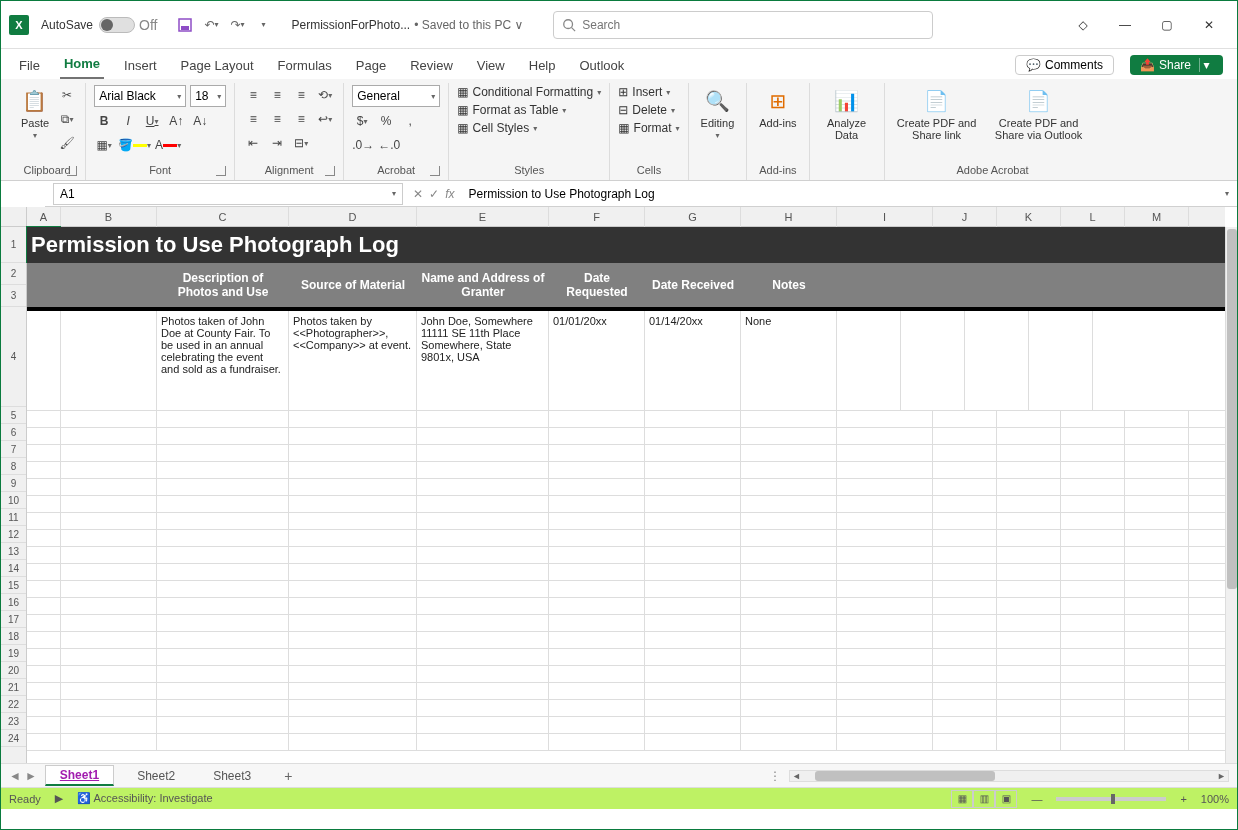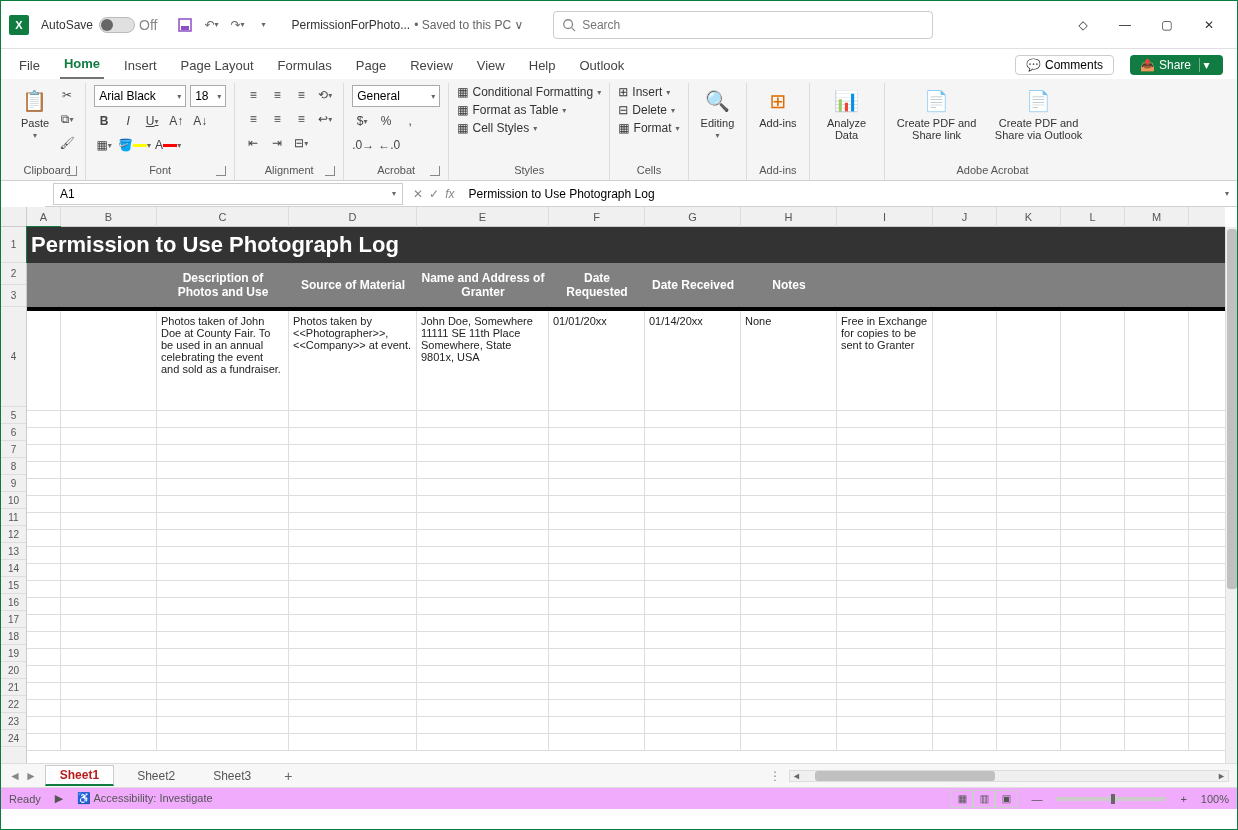--- a/index.html
+++ b/index.html
@@ -81,28 +81,28 @@
 .vthumb { width: 10px; height: 360px; background: #c0c0c0; border-radius: 3px; margin: 2px auto 0 auto; }
 .selbox { position: absolute; border: 2px solid #107c41; }
 
 
 .cA{width:34px}.cB{width:96px}.cC{width:132px}.cD{width:128px}.cE{width:132px}.cF{width:96px}.cG{width:96px}.cH{width:96px}.cI{width:96px}.cJ{width:64px}.cK{width:64px}.cL{width:64px}.cM{width:64px}
 
 
 .sheettabs { height: 24px; border-top: 1px solid #ddd; display: flex; align-items: center; padding: 0 8px; gap: 8px; background: #f7f7f7; }
 .navarrows { display: flex; gap: 4px; color: #888; }
 .sheettab { font-size: 12px; padding: 2px 14px; border: 1px solid transparent; color: #555; }
-.sheettab.active { background: #fff; border: 1px solid #ccc; border-bottom: 2px solid #107c41; color: #b91c1c; font-weight: 600; }
+.sheettab.active { background: #fff; border: 1px solid #ccc; border-bottom: 2px solid #107c41; color: #a21caf; font-weight: 600; text-decoration: underline; }
 .addsheet { color: #666; font-size: 14px; padding: 0 10px; }
 .sheet-spacer { flex: 1; }
 .hscroll { width: 440px; height: 12px; background: #f0f0f0; border: 1px solid #ddd; display: flex; align-items: center; }
 .hthumb { width: 180px; height: 10px; background: #c0c0c0; border-radius: 3px; margin-left: 12px; }
 
 
-.statusbar { height: 22px; border-top: 1px solid #ddd; display: flex; align-items: center; padding: 0 8px; font-size: 11px; color: #555; gap: 14px; background: #f0abfc; }
+.statusbar { height: 22px; border-top: 1px solid #ddd; display: flex; align-items: center; padding: 0 8px; font-size: 11px; color: #555; gap: 14px; background: #bef264; }
 .status-spacer { flex: 1; }
 .viewbtns { display: flex; gap: 0; }
 .viewbtn { width: 22px; height: 18px; border: 1px solid #ccc; display: flex; align-items: center; justify-content: center; font-size: 10px; }
 .zoomslider { width: 110px; height: 4px; background: #ccc; position: relative; }
 .zoomslider::after { content: ""; position: absolute; left: 50%; top: -3px; width: 4px; height: 10px; background: #666; }
 
 svg { display: block; }
 </style>
 </head>
 <body>
@@ -433,21 +433,20 @@
       <div class="datacell cA"></div>
         <div class="datacell cB"></div>
       <div class="datacell cC">Photos taken of John Doe at County Fair. To be used in an annual celebrating the event and sold as a fundraiser.</div>
       <div class="datacell cD">Photos taken by &lt;&lt;Photographer&gt;&gt;, &lt;&lt;Company&gt;&gt; at event.</div>
       <div class="datacell cE" style="white-space:pre-line">John Doe, Somewhere
 11111 SE 11th Place
 Somewhere, State 9801x, USA</div>
       <div class="datacell cF">01/01/20xx</div>
       <div class="datacell cG">01/14/20xx</div>
       <div class="datacell cH">None</div>
-      <div class="datacell cI">Free in Exchange for copies to be sent to Granter</div>
       <div class="datacell cJ"></div>
         <div class="datacell cK"></div>
         <div class="datacell cL"></div>
         <div class="datacell cM"></div>
     </div>
     <div class="emptyrows" id="emptyrows">
         <div class="emptyrow">
           <div class="ec cA"></div>
           <div class="ec cB"></div>
           <div class="ec cC"></div>

